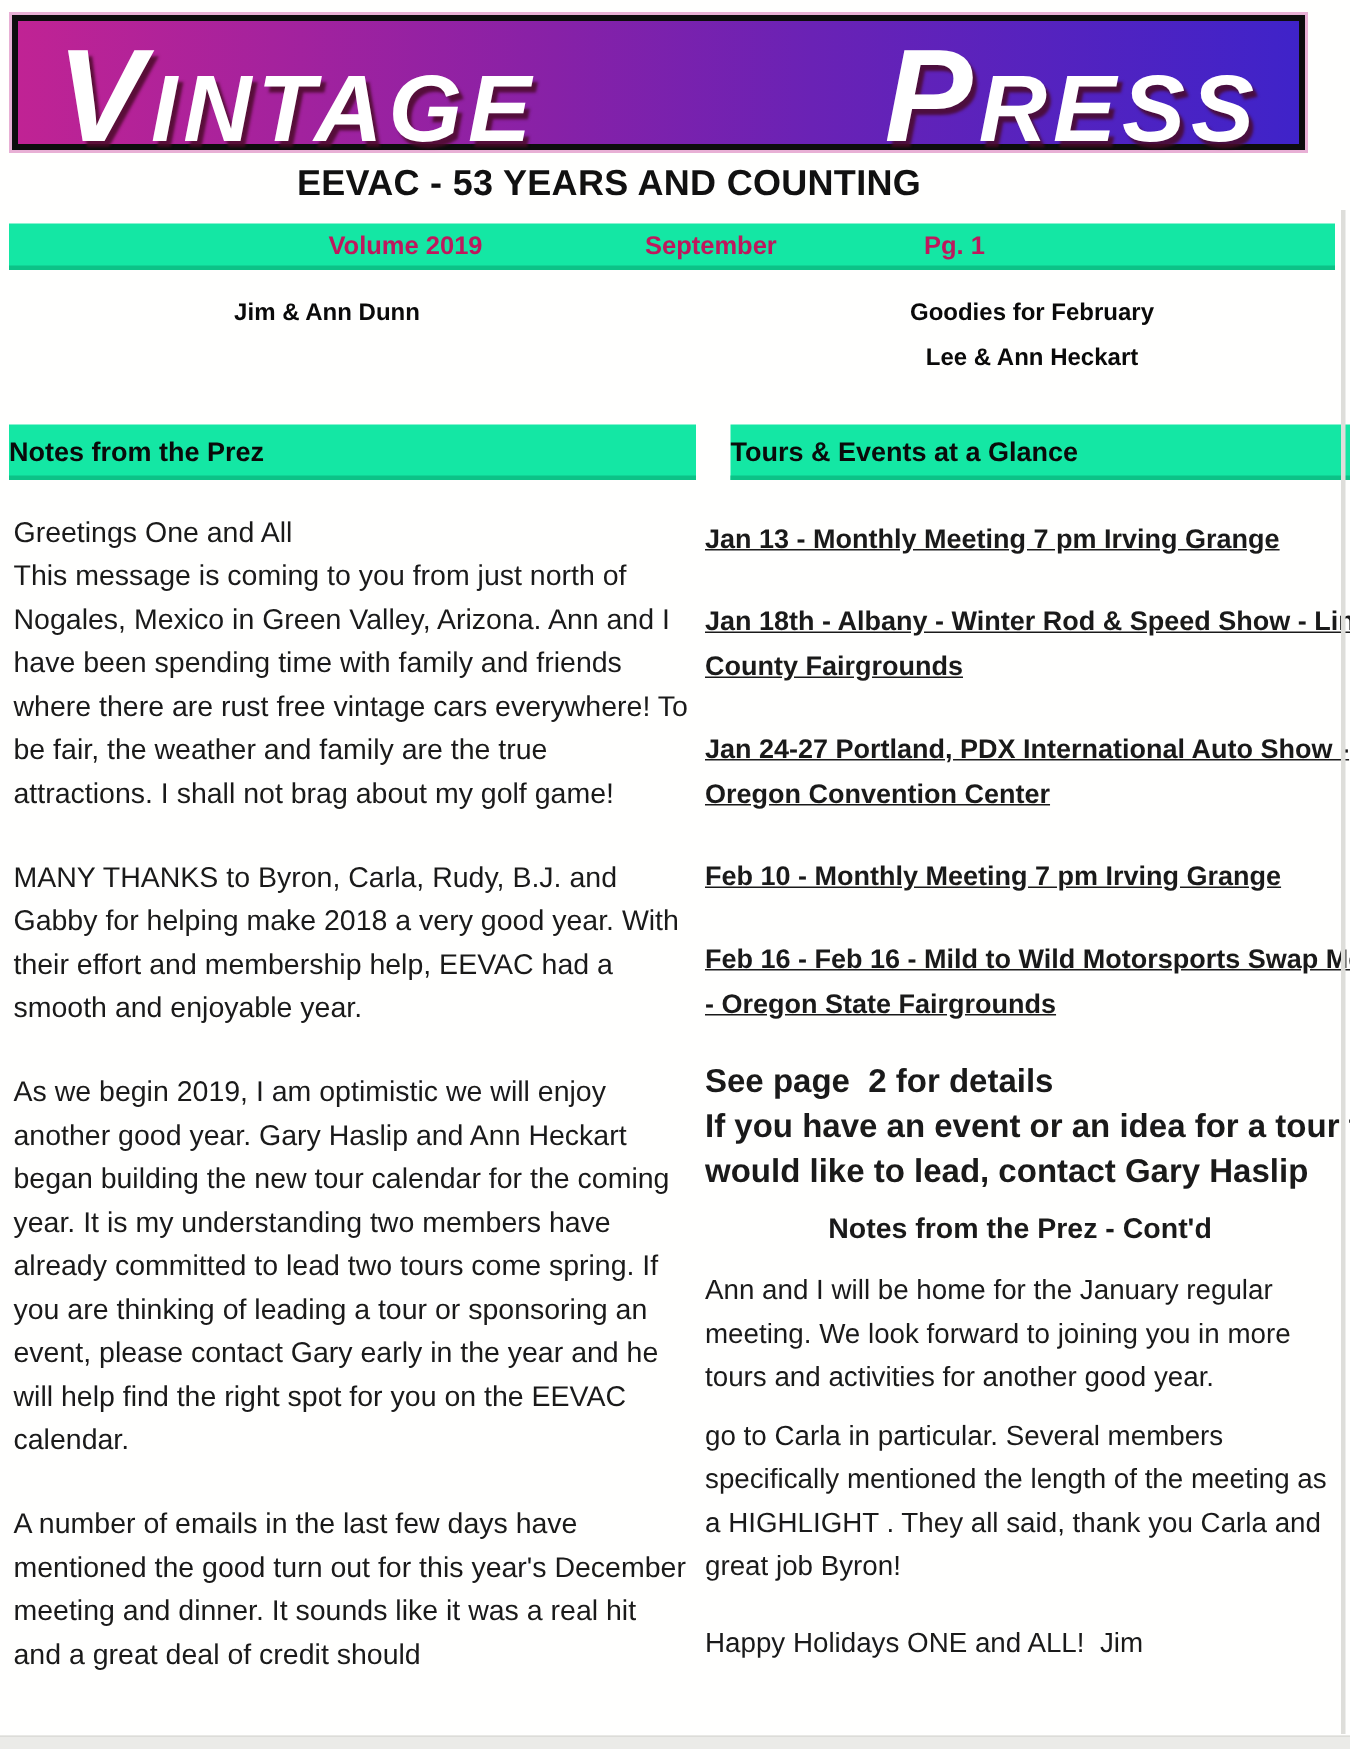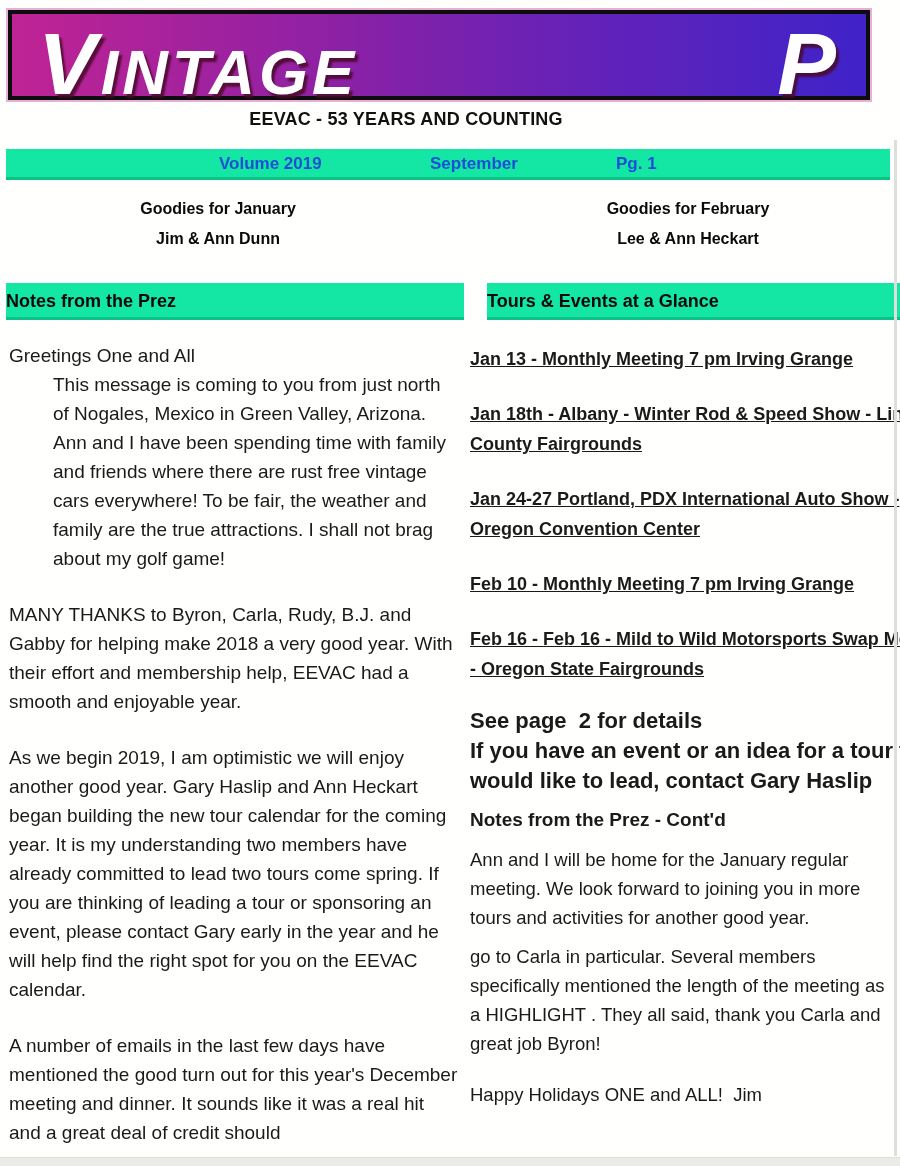--- a/index.html
+++ b/index.html
@@ -23,32 +23,32 @@
     color:#ffffff; font-style:italic; font-weight:bold;
     letter-spacing:4px; line-height:1;
     text-shadow:3px 4px 2px rgba(74,10,40,0.85);
   }
   .masthead .initial { font-size:88px; }
   .masthead .rest    { font-size:63px; }
 
   
   .tagline {
     position:absolute; left:0; top:109px; width:812px;
-    text-align:center; font-size:18px; font-weight:bold; color:#111;
+    text-align:center; font-size:24px; font-weight:bold; color:#111;
     letter-spacing:0.2px;
   }
 
   
   .info-bar {
     position:absolute; left:6px; top:149px; width:884px; height:31px;
     background:var(--accent); border-bottom:3px solid var(--accent-dark);
   }
   .info-bar span {
     position:absolute; top:0; line-height:29px;
-    font-size:17px; font-weight:bold; color:#1d4ed8; white-space:pre;
+    font-size:17px; font-weight:bold; color:#be185d; white-space:pre;
   }
   .info-volume  { left:213px; }
   .info-month   { left:424px; }
   .info-page    { left:610px; }
 
   
   .goodies { position:absolute; top:194px; width:320px; text-align:center; }
   .goodies-left  { left:58px; }
   .goodies-right { left:528px; }
   .goodies div { font-size:16px; font-weight:bold; color:#0a0a0a; line-height:30px; }
@@ -63,34 +63,34 @@
   .section-header-left  { left:6px;  width:458px; }
   .section-header-right { left:487px; width:485px; }
 
   
   .left-col {
     position:absolute; left:9px; top:341px; width:452px;
     font-size:19px; color:#1a1a1a; line-height:29px;
   }
   .left-col p { margin-top:27px; }
   .left-col .greeting { margin-top:0; }
-  .left-col p.first { margin-top:0;margin-left:44px; }
+  .left-col p.first { margin-top:0; }
 
   
   .right-col {
     position:absolute; left:470px; top:344px; width:430px;
     color:#1a1a1a; overflow:hidden;
   }
   .event { margin-bottom:25px; font-size:18px; line-height:30px;text-decoration:underline; }
   .event div { white-space:pre; }
   .bold { font-weight:bold; }
   .notes-line { font-size:22px; font-weight:bold; line-height:30px; white-space:pre; }
   .see-details { margin-top:-3px; }
   .contd-header {
-    margin-top:9px; text-align:left; width:420px;
+    margin-top:9px; text-align:center; width:420px;
     font-size:19px; font-weight:bold; line-height:30px;
   }
   .contd-para { margin-top:10px; font-size:18.5px; line-height:29px; width:424px; }
   .signoff { margin-top:22px; white-space:pre; }
 
   
   .scan-edge-right {
     position:absolute; top:140px; right:3px; width:3px; height:1016px;
     background:#dededa;
   }
@@ -99,33 +99,32 @@
     background:#ebebe8; border-top:1px solid #dcdcd8;
   }
 </style>
 </head>
 <body>
 
 <div class="page">
 
   <div class="masthead">
     <span class="word"><span class="initial">V</span><span class="rest">INTAGE</span></span>
-    <span class="word"><span class="initial">P</span></span>
+    <span class="word"><span class="initial">P</span><span class="rest">RESS</span></span>
   </div>
 
   <div class="tagline">EEVAC - 53 YEARS AND COUNTING</div>
 
   <div class="info-bar">
     <span class="info-volume">Volume 2019</span>
     <span class="info-month">September</span>
     <span class="info-page">Pg. 1</span>
   </div>
 
   <div class="goodies goodies-left">
-    <div>Goodies for January</div>
     <div>Jim &amp; Ann Dunn</div>
   </div>
   <div class="goodies goodies-right">
     <div>Goodies for February</div>
     <div>Lee &amp; Ann Heckart</div>
   </div>
 
   <div class="section-header section-header-left">Notes from the Prez</div>
   <div class="section-header section-header-right">Tours &amp; Events at a Glance</div>
 

